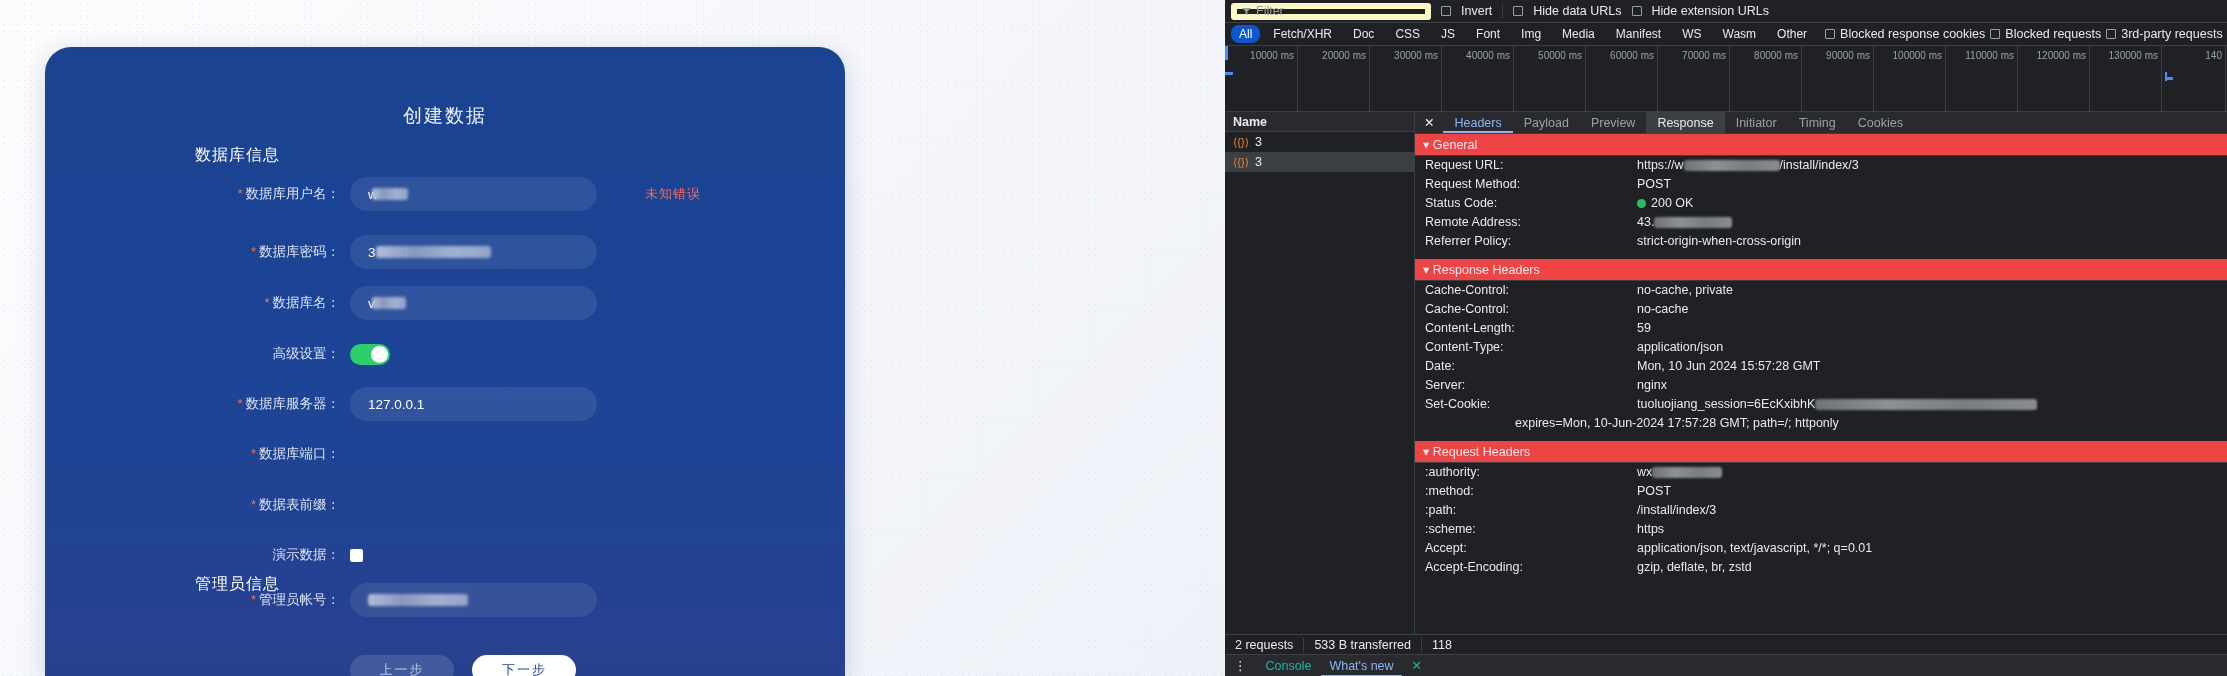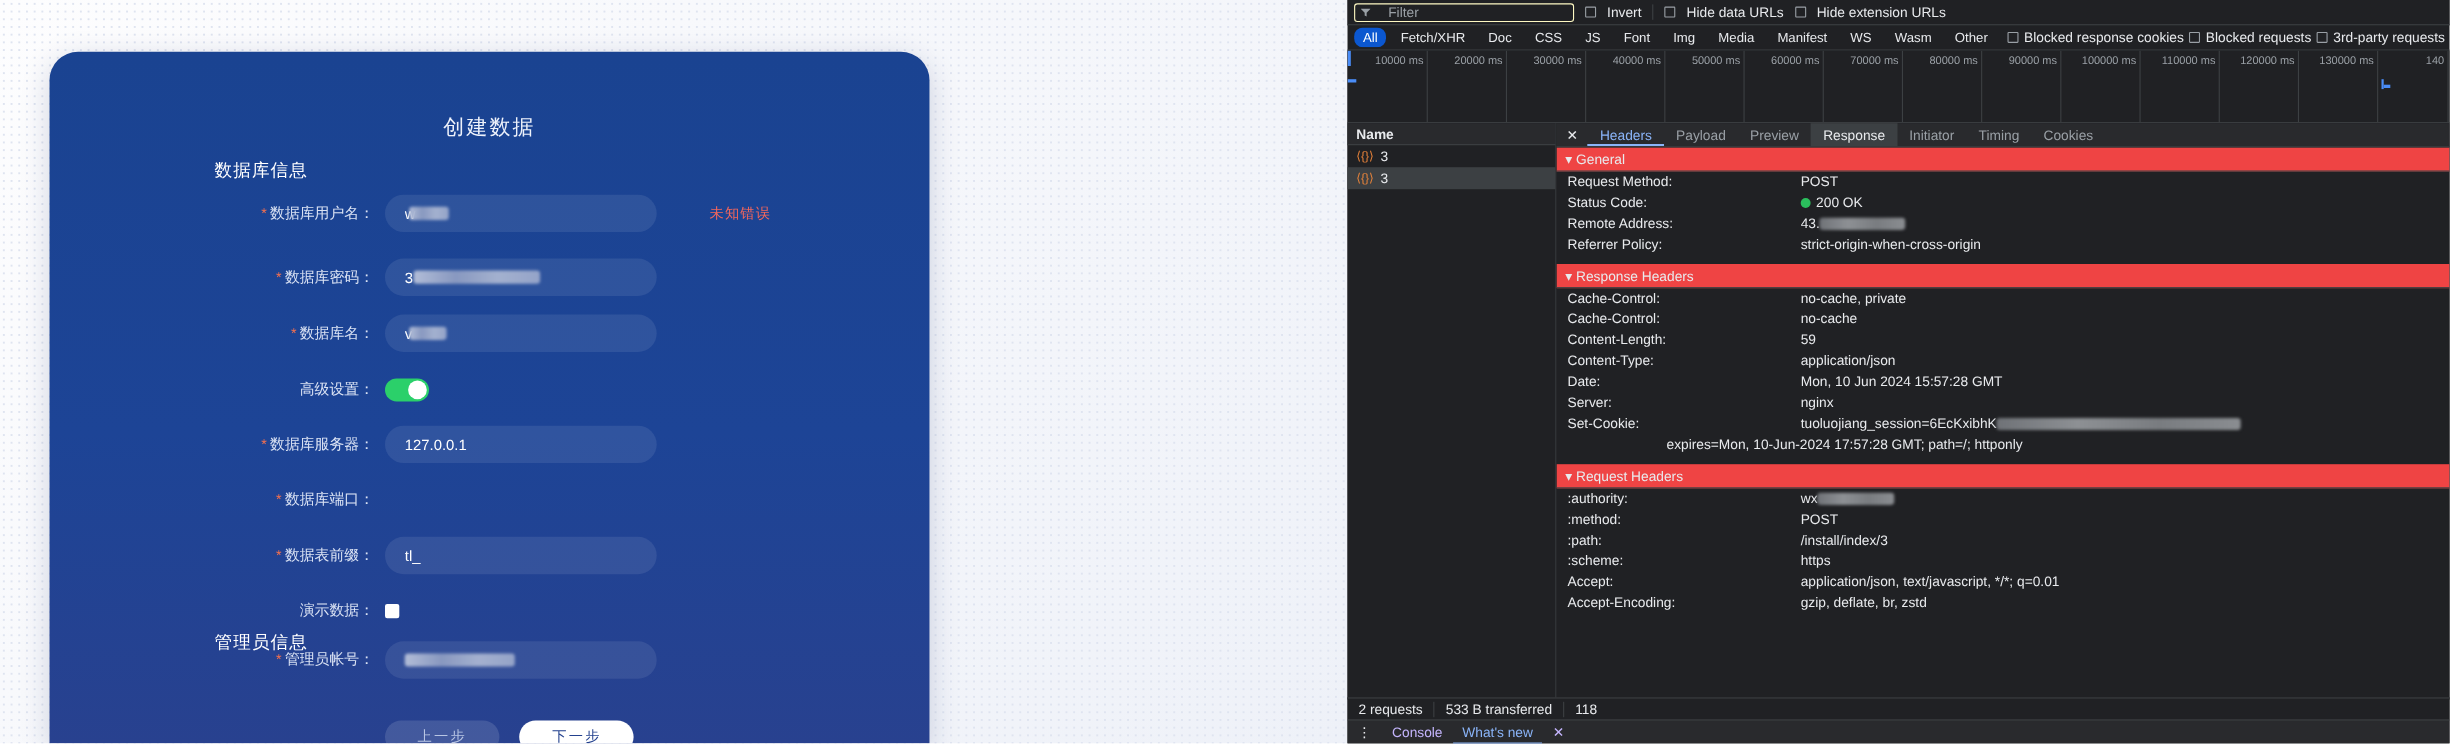--- a/index.html
+++ b/index.html
@@ -85,22 +85,22 @@
     background: #202124; color: #e8eaed;
     font-family: "Liberation Sans", sans-serif; font-size: 12.5px;
   }
   .dt-row { display: flex; align-items: center; }
 
   #filterbar {
     height: 23px; padding: 0 6px; border-bottom: 1px solid #3c4043;
     background: #202124; gap: 10px;
   }
   #filter-box {
-    display: flex; align-items: center; gap: 16px;
-    width: 200px; height: 17px; border: 1px solid #fef9c3; border-radius: 3px;
+    display: flex; align-items: center; gap: 5px;
+    width: 200px; height: 17px; border: 6px solid #fef9c3; border-radius: 3px;
     padding: 0 5px; color: #9aa0a6; background: #202124;
   }
   .funnel { width: 9px; height: 9px; fill: #9aa0a6; }
   .cbx {
     width: 10px; height: 10px; border: 1px solid #9aa0a6; border-radius: 1px;
     display: inline-block; background: #202124; flex: none;
   }
   .cb-label { display: flex; align-items: center; gap: 5px; color: #e8eaed; white-space: nowrap; }
   .vsep { width: 1px; height: 14px; background: #3c4043; }
 
@@ -178,21 +178,21 @@
     border-top: 1px solid #3c4043; display: flex; align-items: center;
     color: #e8eaed; background: #202124;
   }
   #statusbar .seg { padding: 0 10px; }
   #drawer {
     position: absolute; left: 0; bottom: 0; width: 1002px; height: 22px;
     border-top: 1px solid #3c4043; background: #292a2d;
     display: flex; align-items: center; gap: 2px;
   }
   .kebab { padding: 0 9px; color: #e8eaed; letter-spacing: 0; cursor: pointer; }
-  .dwtab { padding: 0 8px; line-height: 22px; color: #c4b5fd; cursor: pointer; }
+  .dwtab { padding: 0 8px; line-height: 22px; color: #14b8a6; cursor: pointer; }
   .dwtab.active { color: #8ab4f8; box-shadow: inset 0 -2px 0 #8ab4f8; }
 </style>
 </head>
 <body>
 
 <div id="root">
 
   <div id="installer">
     <div id="wizard-card">
 
@@ -253,23 +253,20 @@
 
       <div class="frow" style="top:390px;">
         <div class="flabel">
           <span class="req">*</span><span>数据库端口</span>：
         </div>
       </div>
 
       <div class="frow" style="top:441px;">
         <div class="flabel">
           <span class="req">*</span><span>数据表前缀</span>：
-        </div>
-        <div class="fctrl">
-          <input class="finput" value="tl_" style="">
         </div>
       </div>
 
       <div class="frow" style="top:491px;">
         <div class="flabel">
           <span>演示数据</span>：
         </div>
         <div class="fctrl">
           <div id="demo-check"></div>
         </div>
@@ -416,20 +413,26 @@
           <span class="dtab">Cookies</span>
         </div>
 
         <div id="detail-body">
 
           <div class="group-head">
             <span>▾</span>
             <span>General</span>
           </div>
           <div class="kv">
+            <span class="k">Request URL:</span>
+            <span class="v">
+              <span>https://w</span><span class="inline-red" style="width:96px;"></span><span>/install/index/3</span>
+            </span>
+          </div>
+          <div class="kv">
             <span class="k">Request Method:</span>
             <span class="v">POST</span>
           </div>
           <div class="kv">
             <span class="k">Status Code:</span>
             <span class="v">
               <span class="dot-ok"></span><span>200 OK</span>
             </span>
           </div>
           <div class="kv">

